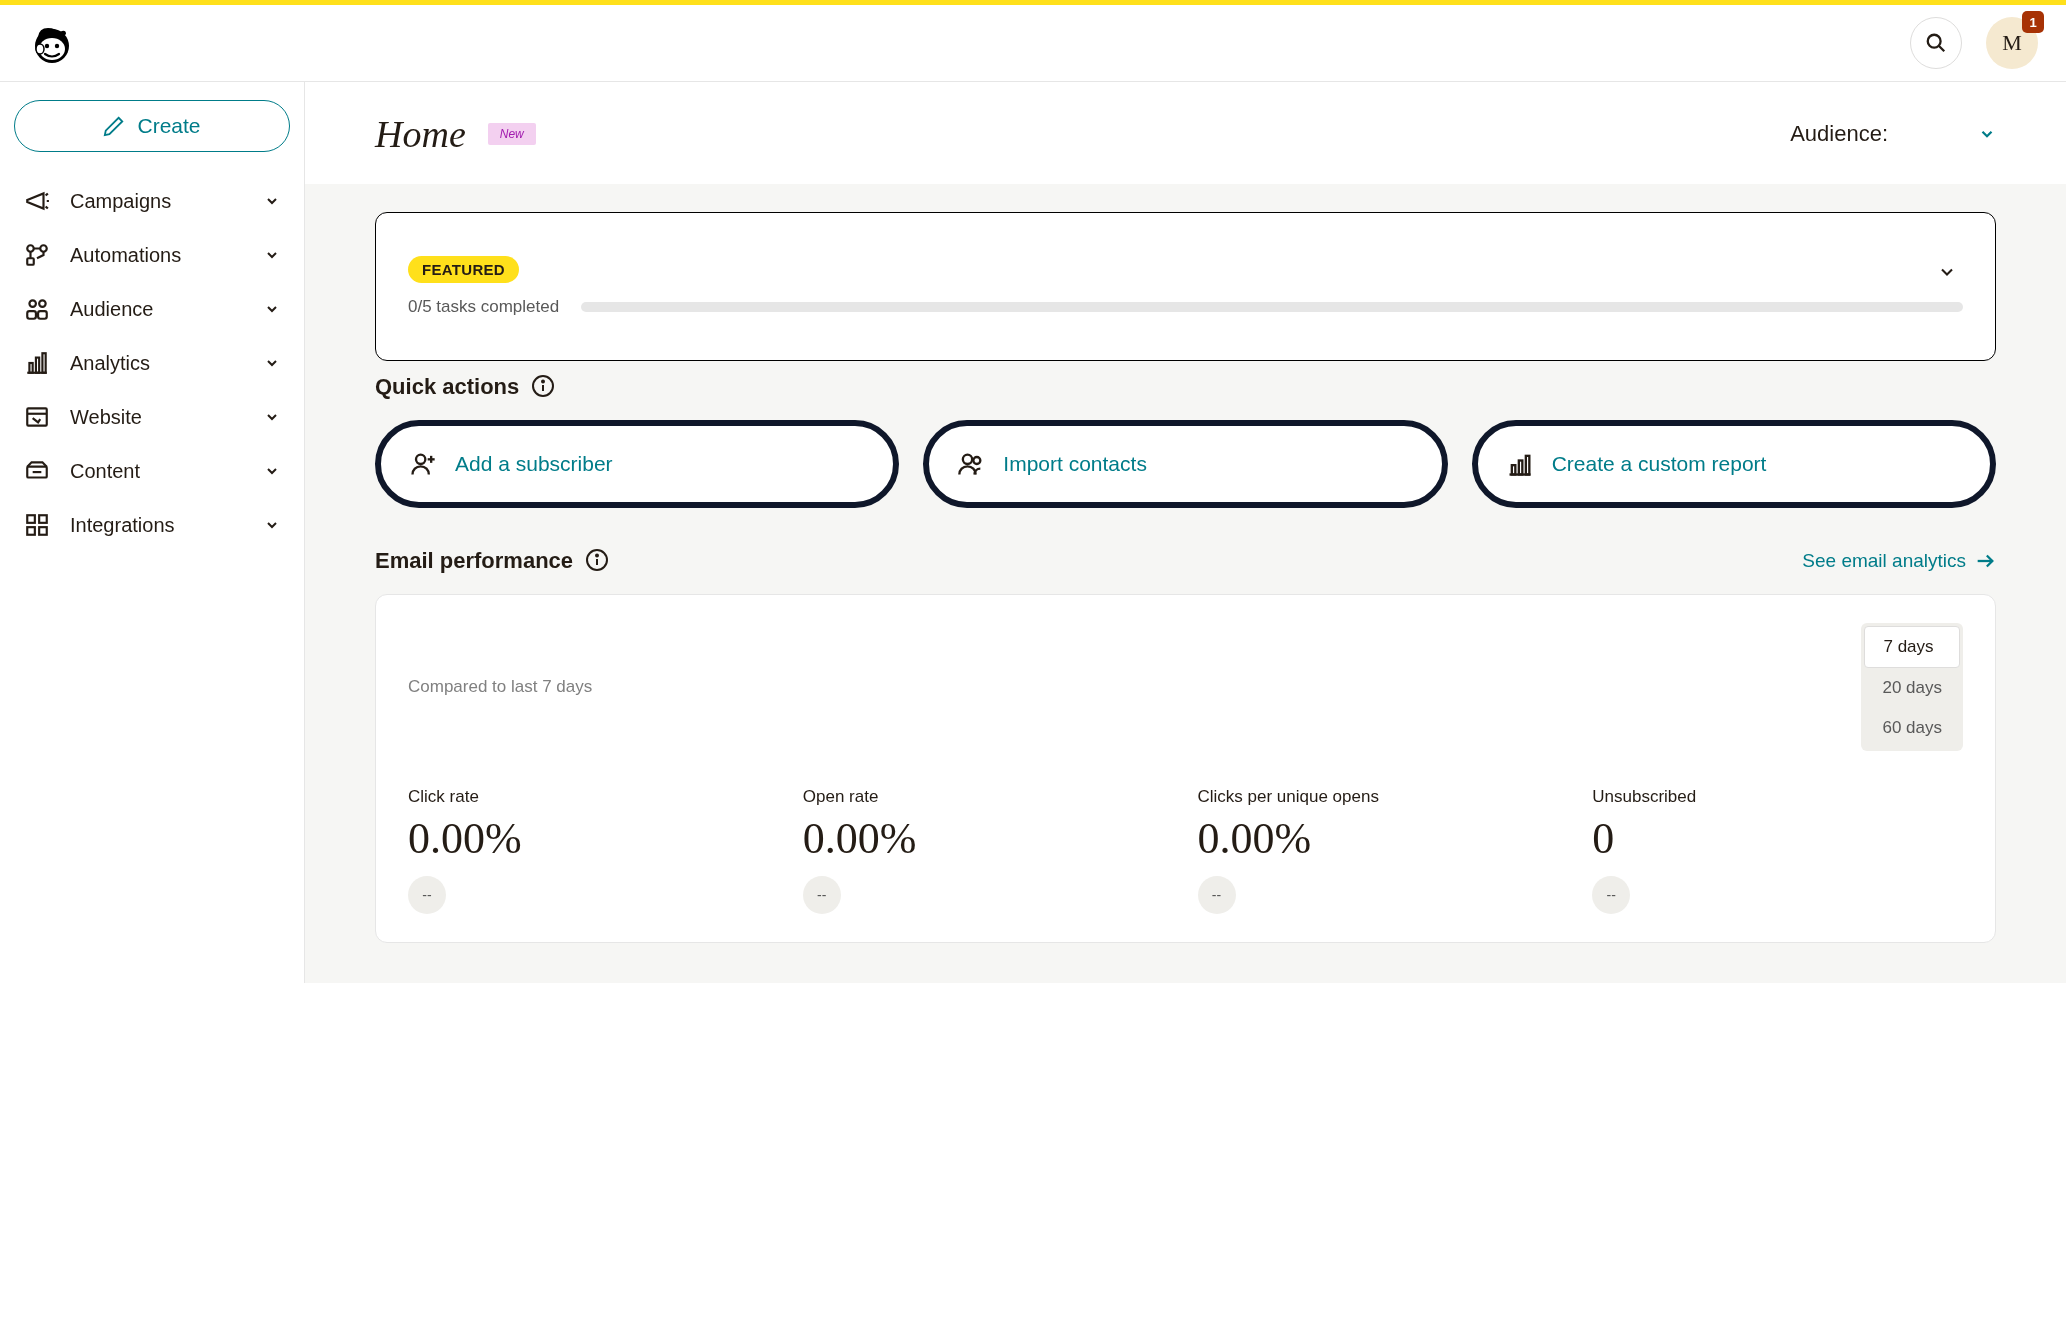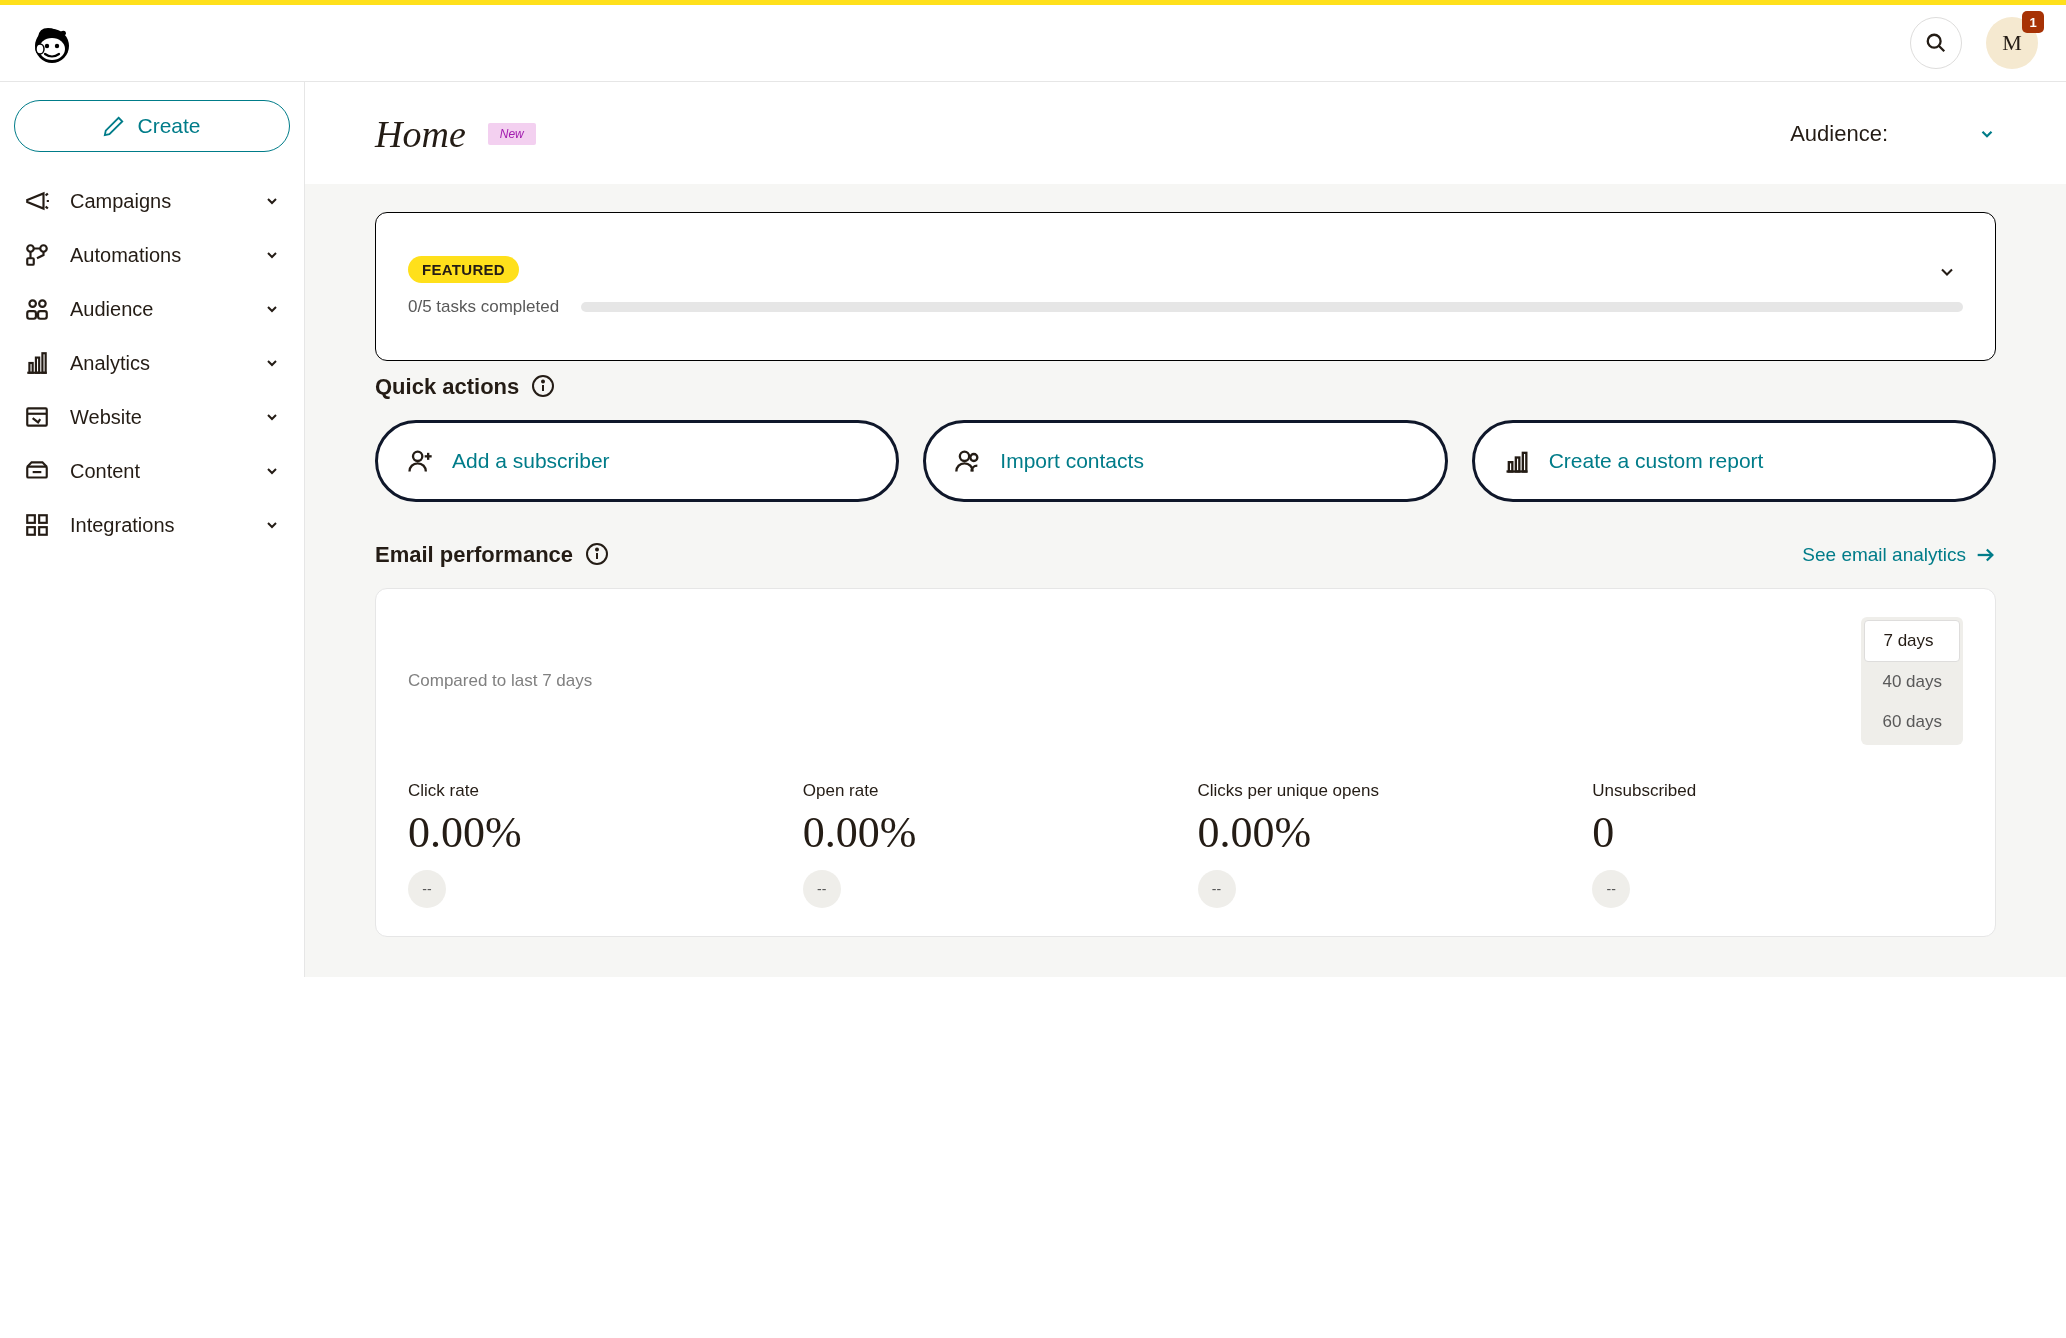--- a/index.html
+++ b/index.html
@@ -30,21 +30,21 @@
 .featured-top { display: flex; justify-content: space-between; align-items: flex-start; }
 .featured-badge { background: #ffe01b; color: #241c15; font-weight: 700; font-size: 15px; padding: 5px 14px; border-radius: 14px; display: inline-block; margin-bottom: 14px; letter-spacing: 0.3px; }
 .featured-title { font-size: 28px; font-weight: 600; margin-bottom: 18px; }
 .featured-progress-row { display: flex; align-items: center; gap: 22px; }
 .featured-progress-text { font-size: 17px; color: #595959; }
 .progress-bar { flex: 1; height: 10px; background: #e6e6e6; border-radius: 5px; }
 .section-head { display: flex; align-items: flex-start; gap: 12px; margin-bottom: 20px; }
 .section-title { font-size: 22px; font-weight: 600; }
 .info-icon { width: 24px; height: 24px; display: flex; align-items: center; justify-content: center; }
 .quick-actions { display: flex; gap: 24px; margin-bottom: 40px; }
-.qa-card { flex: 1; background: #fff; border: 3px solid #0f172a; border-radius: 44px; padding: 24px 28px; display: flex; align-items: center; gap: 18px; cursor: pointer; }
+.qa-card { flex: 1; background: #fff; border: 6px solid #0f172a; border-radius: 44px; padding: 24px 28px; display: flex; align-items: center; gap: 18px; cursor: pointer; }
 .qa-label { color: #007c89; font-size: 21px; font-weight: 500; }
 .perf-head { display: flex; align-items: center; justify-content: space-between; margin-bottom: 20px; }
 .see-link { display: flex; align-items: center; gap: 8px; color: #007c89; font-size: 19px; font-weight: 500; cursor: pointer; }
 .perf-card { background: #fff; border: 1px solid #e6e6e6; border-radius: 12px; padding: 28px 32px; }
 .perf-top { display: flex; justify-content: space-between; align-items: center; margin-bottom: 36px; }
 .compared-text { font-size: 17px; color: #808080; }
 .range-tabs { display: flex; background: #efeeea; border-radius: 6px; padding: 3px; flex-direction: column; }
 .range-tab { padding: 10px 18px; font-size: 17px; color: #595959; cursor: pointer; border-radius: 4px; }
 .range-tab.active { background: #fff; color: #241c15; border: 1px solid #dedddc; }
 .metrics { display: flex; gap: 24px; }
@@ -338,21 +338,21 @@
               </svg>
             </span>
         </a>
       </div>
 
       <div class="perf-card">
         <div class="perf-top">
           <span class="compared-text">Compared to last 7 days</span>
           <div class="range-tabs">
             <div class="range-tab active">7 days</div>
-            <div class="range-tab">40 days</div>
+            <div class="range-tab">20 days</div>
             <div class="range-tab">60 days</div>
           </div>
         </div>
         <div class="metrics">
           <div class="metric">
             <div class="metric-label">Click rate</div>
             <div class="metric-value">0.00%</div>
             <div class="metric-change">--</div>
           </div>
           <div class="metric">

